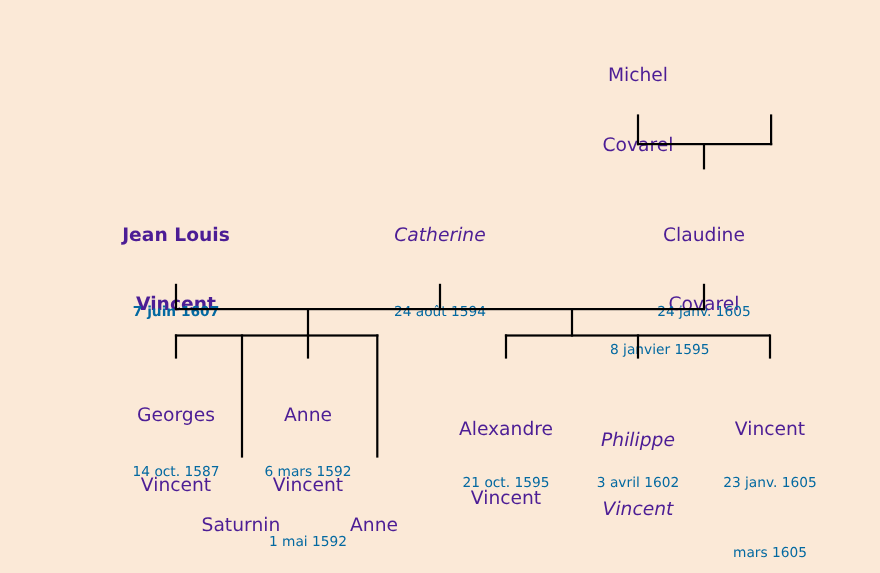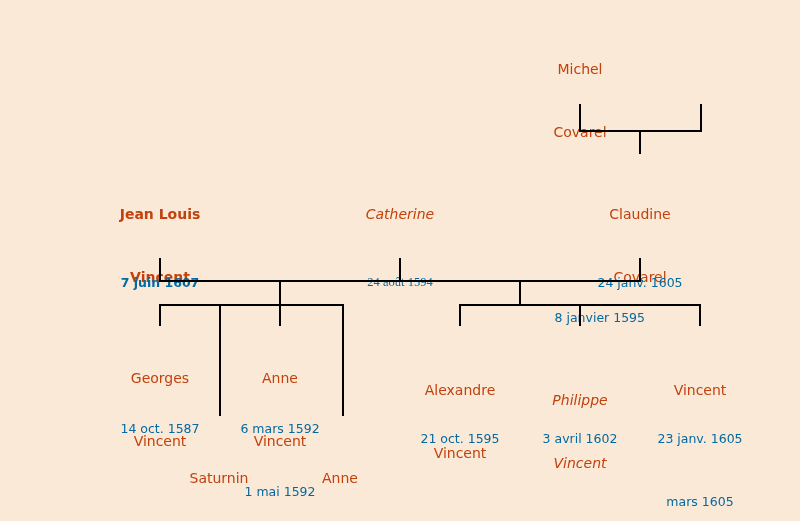--- a/index.html
+++ b/index.html
@@ -14,22 +14,22 @@
     overflow: hidden;
   }
   #chart {
     position: relative;
     width: 800px;
     height: 521px;
   }
   .node {
     position: absolute;
     text-align: center;
-    color: #c2410c;
-    font-size: 14px;
+    color: #4c1d95;
+    font-size: 17px;
     line-height: 21px;
     white-space: pre;
   }
   .node.bold {
     font-weight: bold;
   }
   .date {
     position: absolute;
     text-align: center;
     color: #0369a1;
@@ -78,21 +78,21 @@
 
   <div class="node" style="left:590px; top:162px; width:100px;">
     <div>Claudine</div>
     <div>Covarel</div>
   </div>
 
   <div class="date bold" style="left:110px; top:230px; width:100px;">
     <div>7 juin 1607</div>
   </div>
 
-  <div class="date" style="left:350px; top:230px; width:100px;font-family:Liberation Serif, serif;">
+  <div class="date" style="left:350px; top:230px; width:100px;">
     <div>24 août 1594</div>
   </div>
 
   <div class="date" style="left:590px; top:230px; width:100px;">
     <div>24 janv. 1605</div>
   </div>
 
   <div class="line v" style="left:159px; top:258px; height:24px;"></div>
   <div class="line v" style="left:399px; top:258px; height:24px;"></div>
   <div class="line v" style="left:639px; top:258px; height:24px;"></div>

